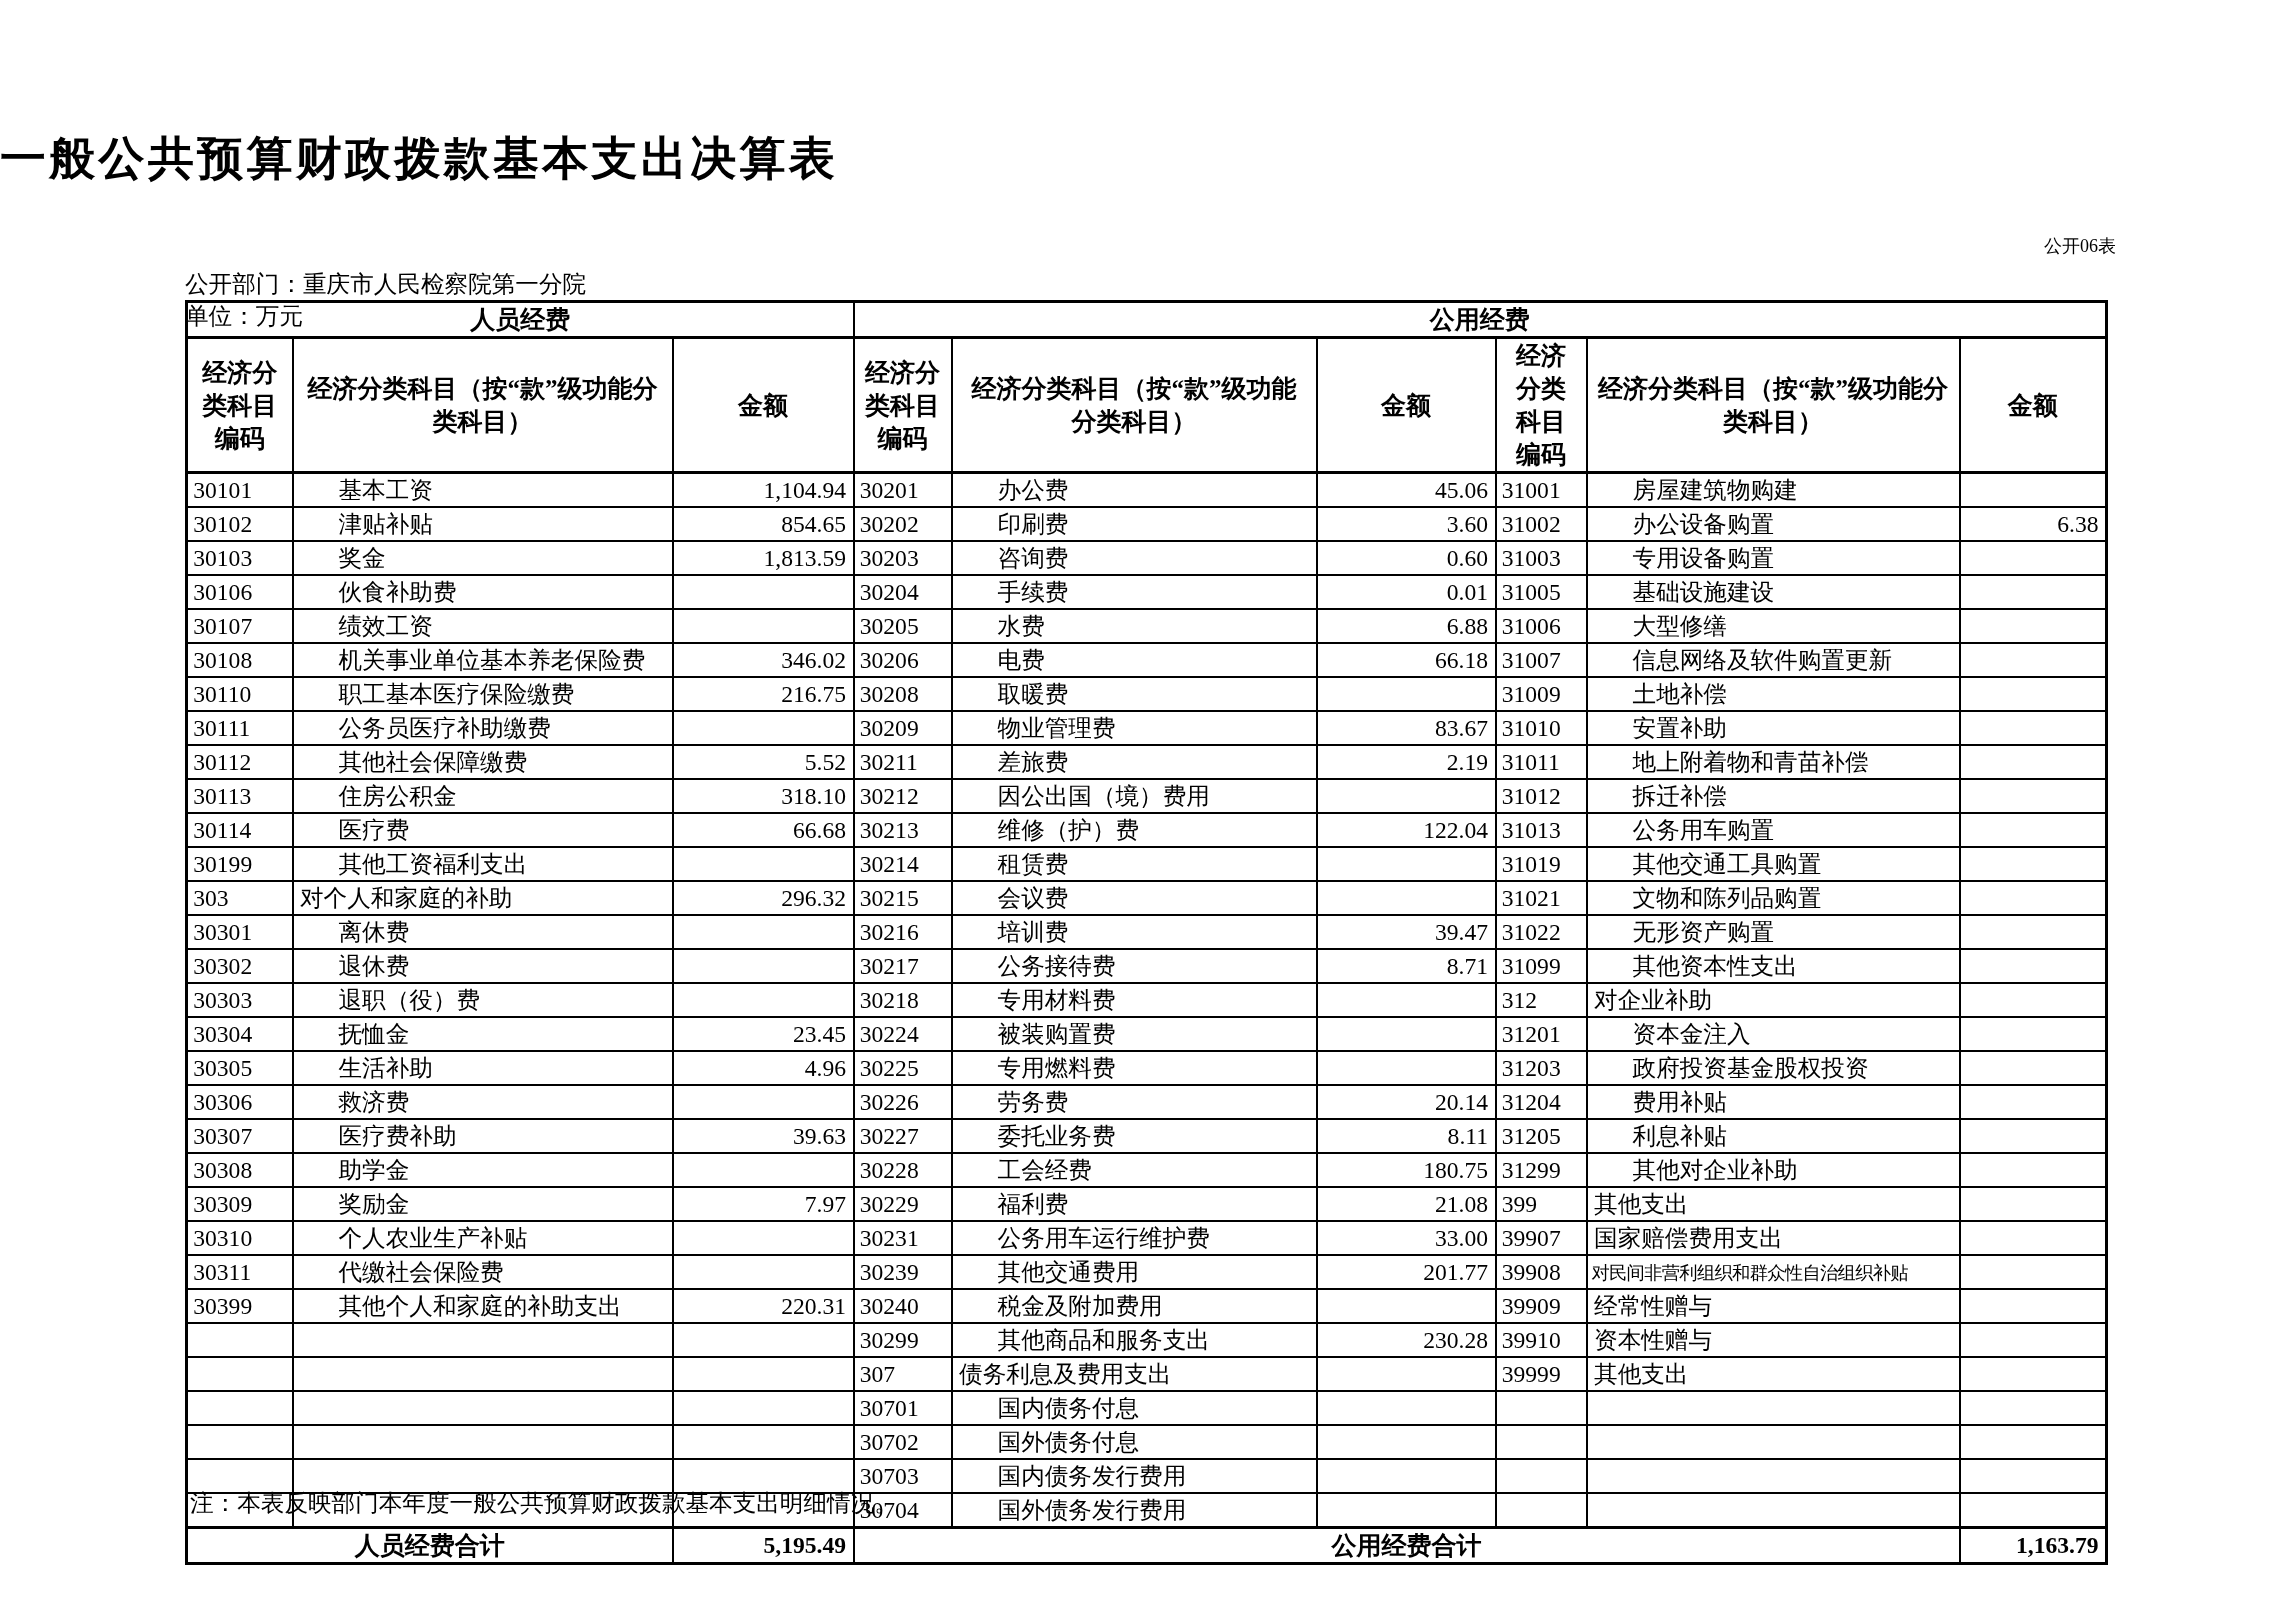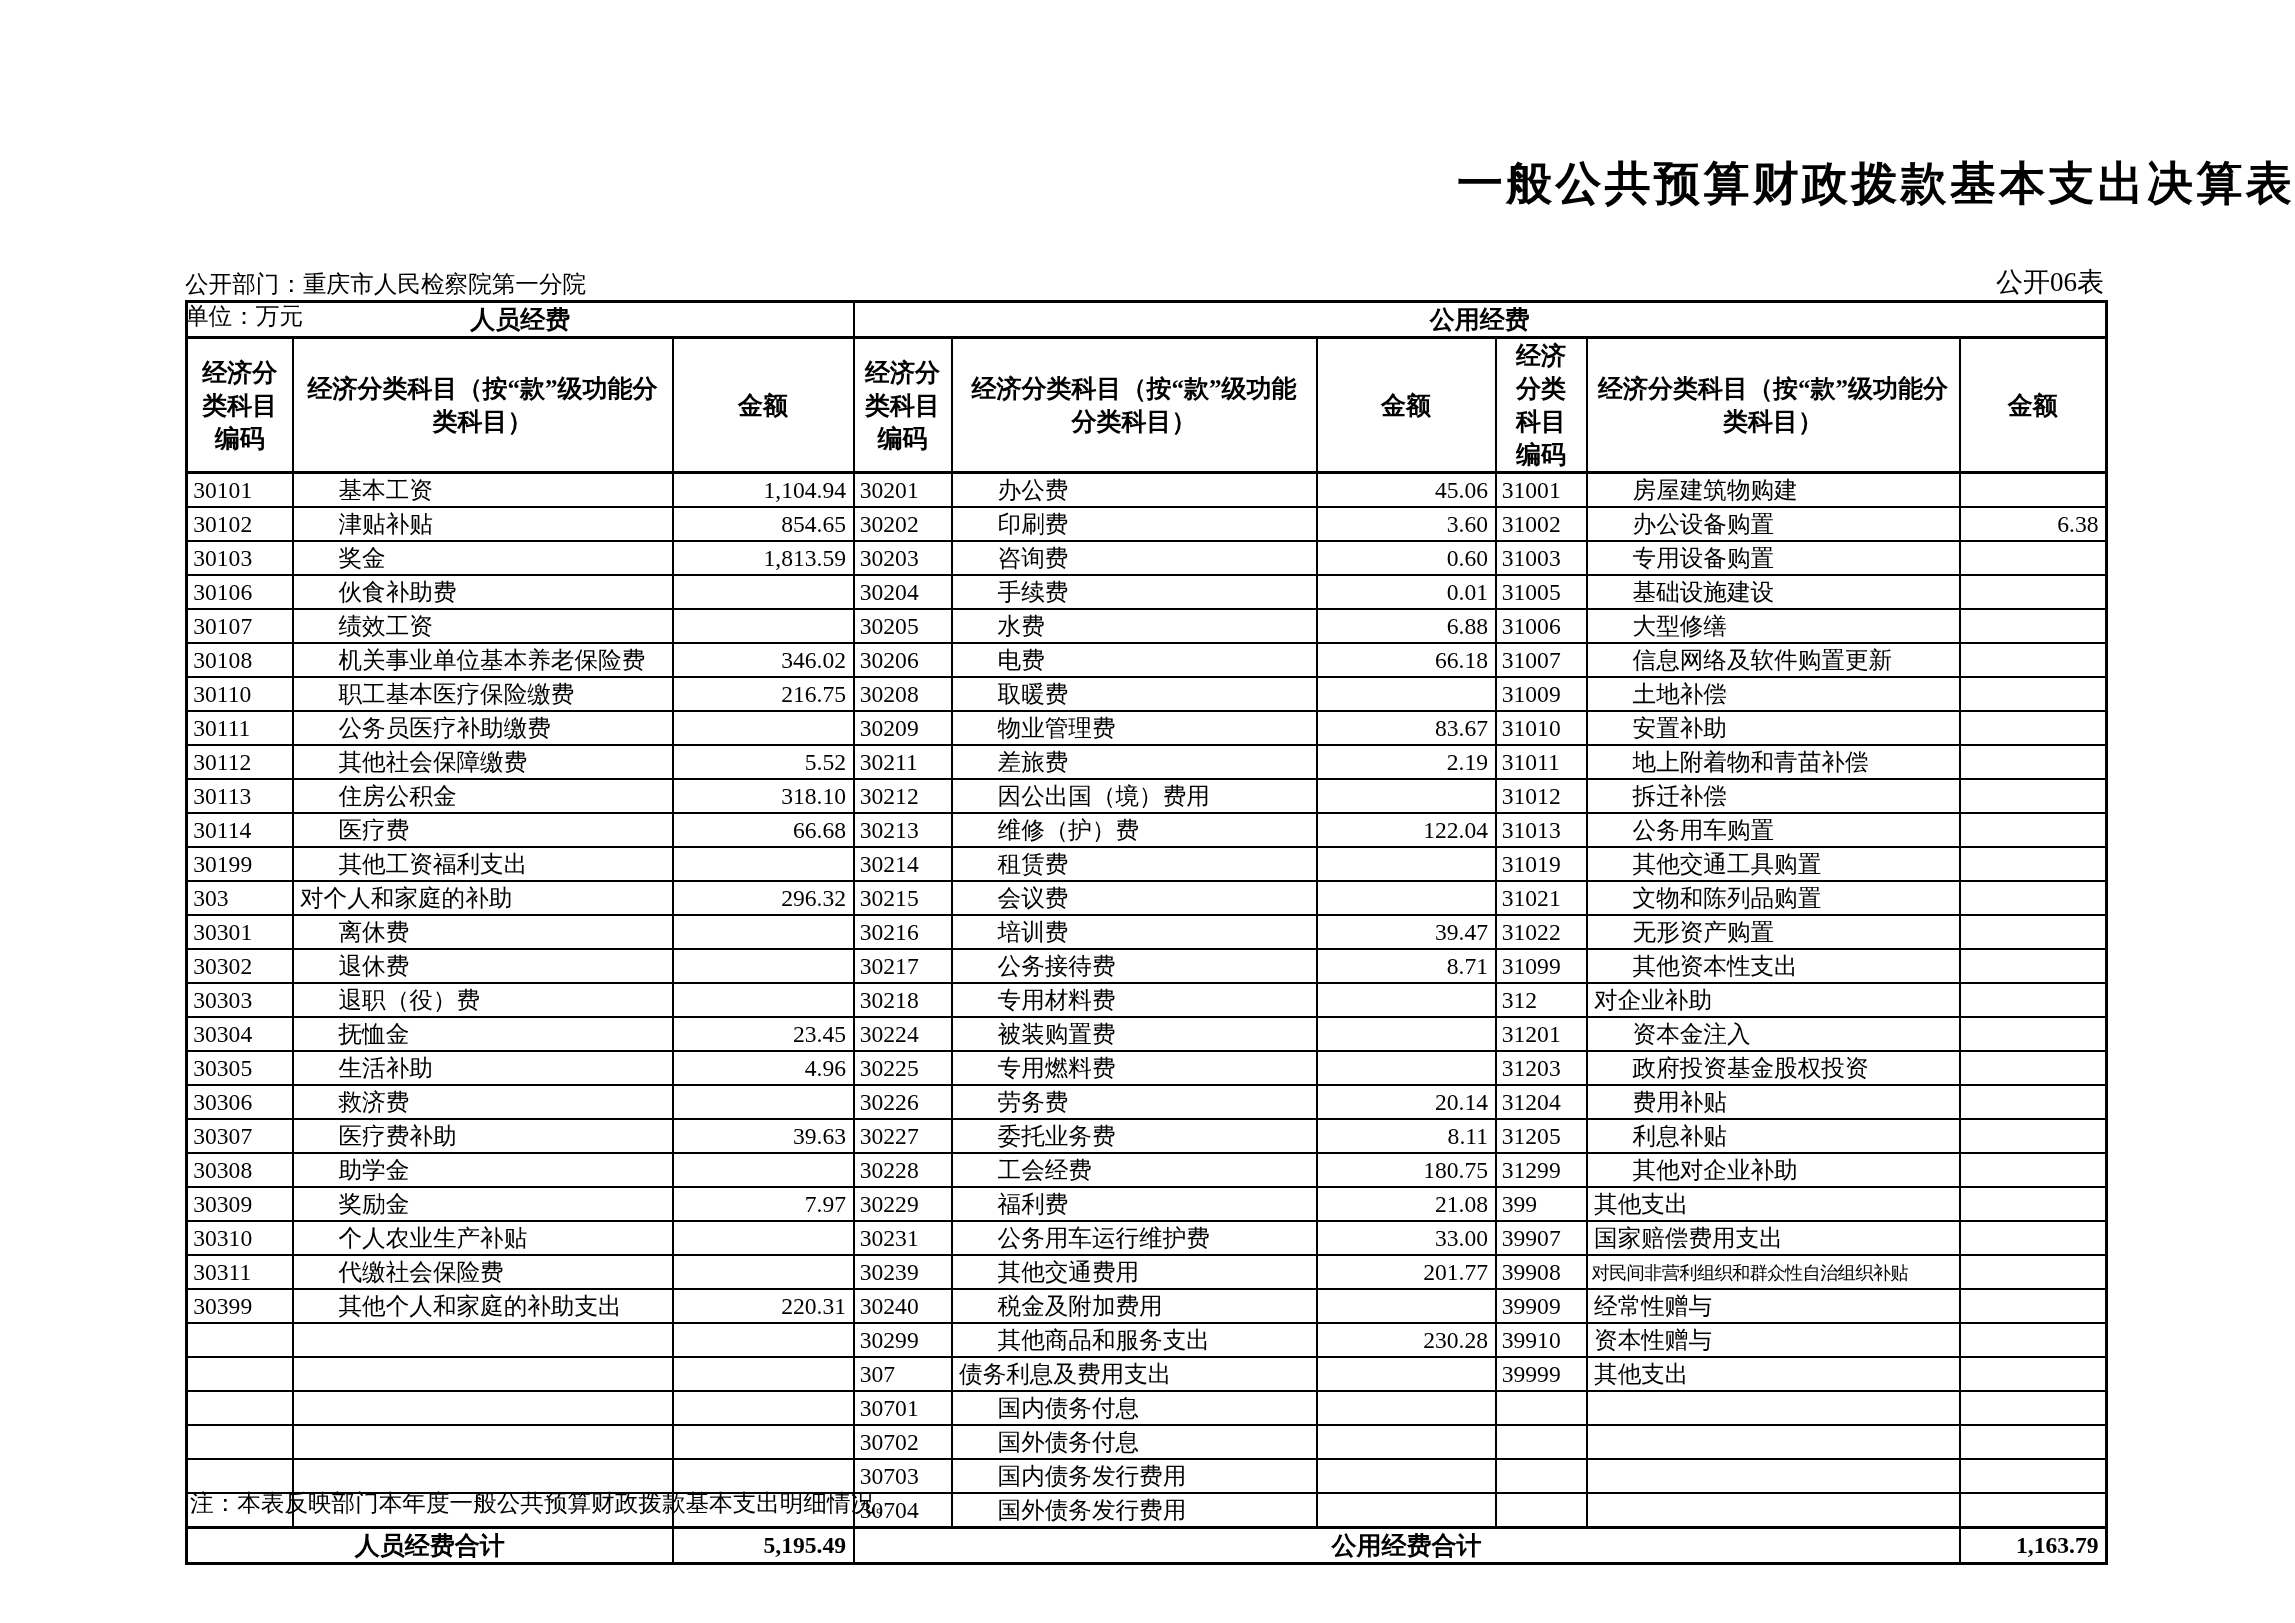--- a/index.html
+++ b/index.html
@@ -3,24 +3,24 @@
 <meta charset="utf-8">
 <style>
   html,body { margin:0; padding:0; }
   body {
     width:2295px; height:1623px; position:relative;
     background:#fff; color:#000;
     font-family:"Liberation Serif","DejaVu Serif",serif;
   }
   .page-title {
     position:absolute; top:128px; left:0; width:100%;
-    text-align:right; font-size:46px; font-weight:bold; letter-spacing:3.3px;margin-top:25px;
+    text-align:left; font-size:46px; font-weight:bold; letter-spacing:3.3px;
   }
   .table-no {
-    position:absolute; top:234px; right:191px; font-size:27px;margin-top:30px;
+    position:absolute; top:234px; right:179px; font-size:18px;
   }
   .meta-line {
     position:absolute; top:268px; left:185px; width:1919px;
     display:flex; justify-content:space-between; font-size:23.6px;flex-direction:column;
   }
   table.budget {
     position:absolute; left:185px; top:300px; width:1919px;
     border-collapse:collapse; table-layout:fixed;
     border:3.9px solid #000;
   }

